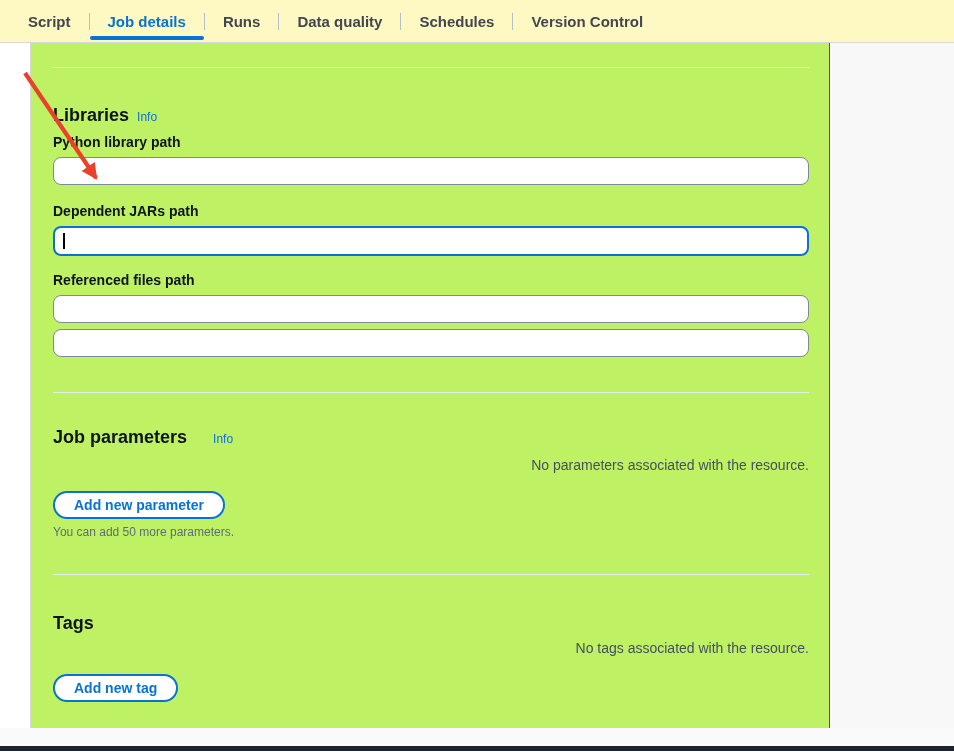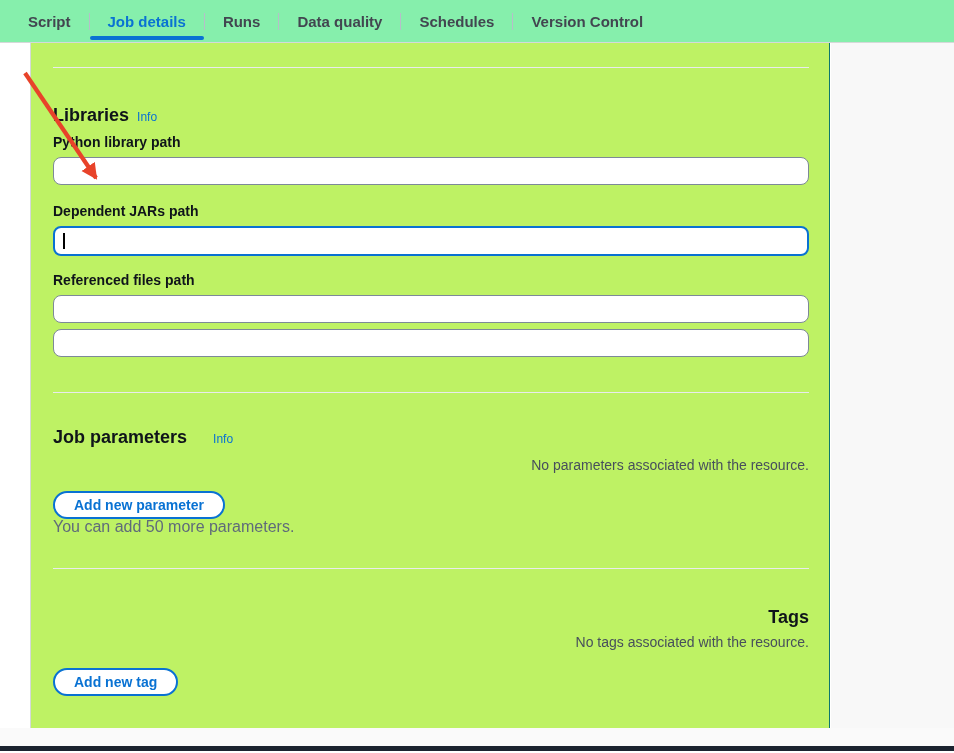--- a/index.html
+++ b/index.html
@@ -7,21 +7,21 @@
   body { font-family:"Liberation Sans","DejaVu Sans",sans-serif; }
 
   .screen {
     position:relative; width:954px; height:753px;
     background:#ffffff; overflow:hidden;
   }
 
   
   .tabbar {
     position:absolute; top:0; left:0; right:0; height:43px;
-    background:#86efac; border-bottom:1px solid #d5d9d9;
+    background:#fef9c3; border-bottom:1px solid #d5d9d9;
     display:flex; align-items:center; padding-left:10px;
   }
   .tab {
     position:relative; height:100%;
     display:flex; align-items:center;
     padding:0 18px; font-size:15px; font-weight:700; color:#424650;
     cursor:pointer; white-space:nowrap;
   }
   .tab.active { color:#0972d3; }
   .tab.active::after {
@@ -55,21 +55,21 @@
   .rule { border:none; border-top:1px solid #e9ebed; height:0; }
   .rule-2 { margin-top:35px; }
   .rule-3 { margin-top:34px; }
 
   .section-head {
     display:flex; align-items:baseline; gap:8px;
     font-size:18px; line-height:22px; font-weight:700; color:#0f141a;
   }
   .head-libraries { margin-top:36px; }
   .head-params   { margin-top:33px;gap:26px; }
-  .head-tags     { margin-top:37px;justify-content:flex-end; }
+  .head-tags     { margin-top:37px; }
   .info-link {
     font-size:12px; font-weight:400; color:#0972d3; cursor:pointer;
   }
 
   .field-label {
     margin-top:6px; font-size:14px; line-height:17px;
     font-weight:700; color:#0f141a;
   }
   .field-label.gap-lg { margin-top:18px; }
   .field-label.gap-md { margin-top:16px; }
@@ -97,21 +97,21 @@
   .empty-text.tags-gap { margin-top:5px; }
 
   .pill-button {
     display:inline-flex; align-items:center; margin-top:17px;
     height:28px; padding:3px 19px;
     border:2px solid #0972d3; border-radius:16px; background:#ffffff;
     color:#0972d3; font-size:14px; font-weight:700; cursor:pointer;
     font-family:"Liberation Sans","DejaVu Sans",sans-serif;
   }
   .helper-text {
-    font-size:16px; line-height:15px; color:#5f6b7a;
+    margin-top:6px; font-size:12px; line-height:15px; color:#5f6b7a;
   }
 
   .arrow-overlay {
     position:absolute; top:0; left:0; width:954px; height:753px;
     pointer-events:none; z-index:10;
   }
 </style>
 </head>
 <body>
 

